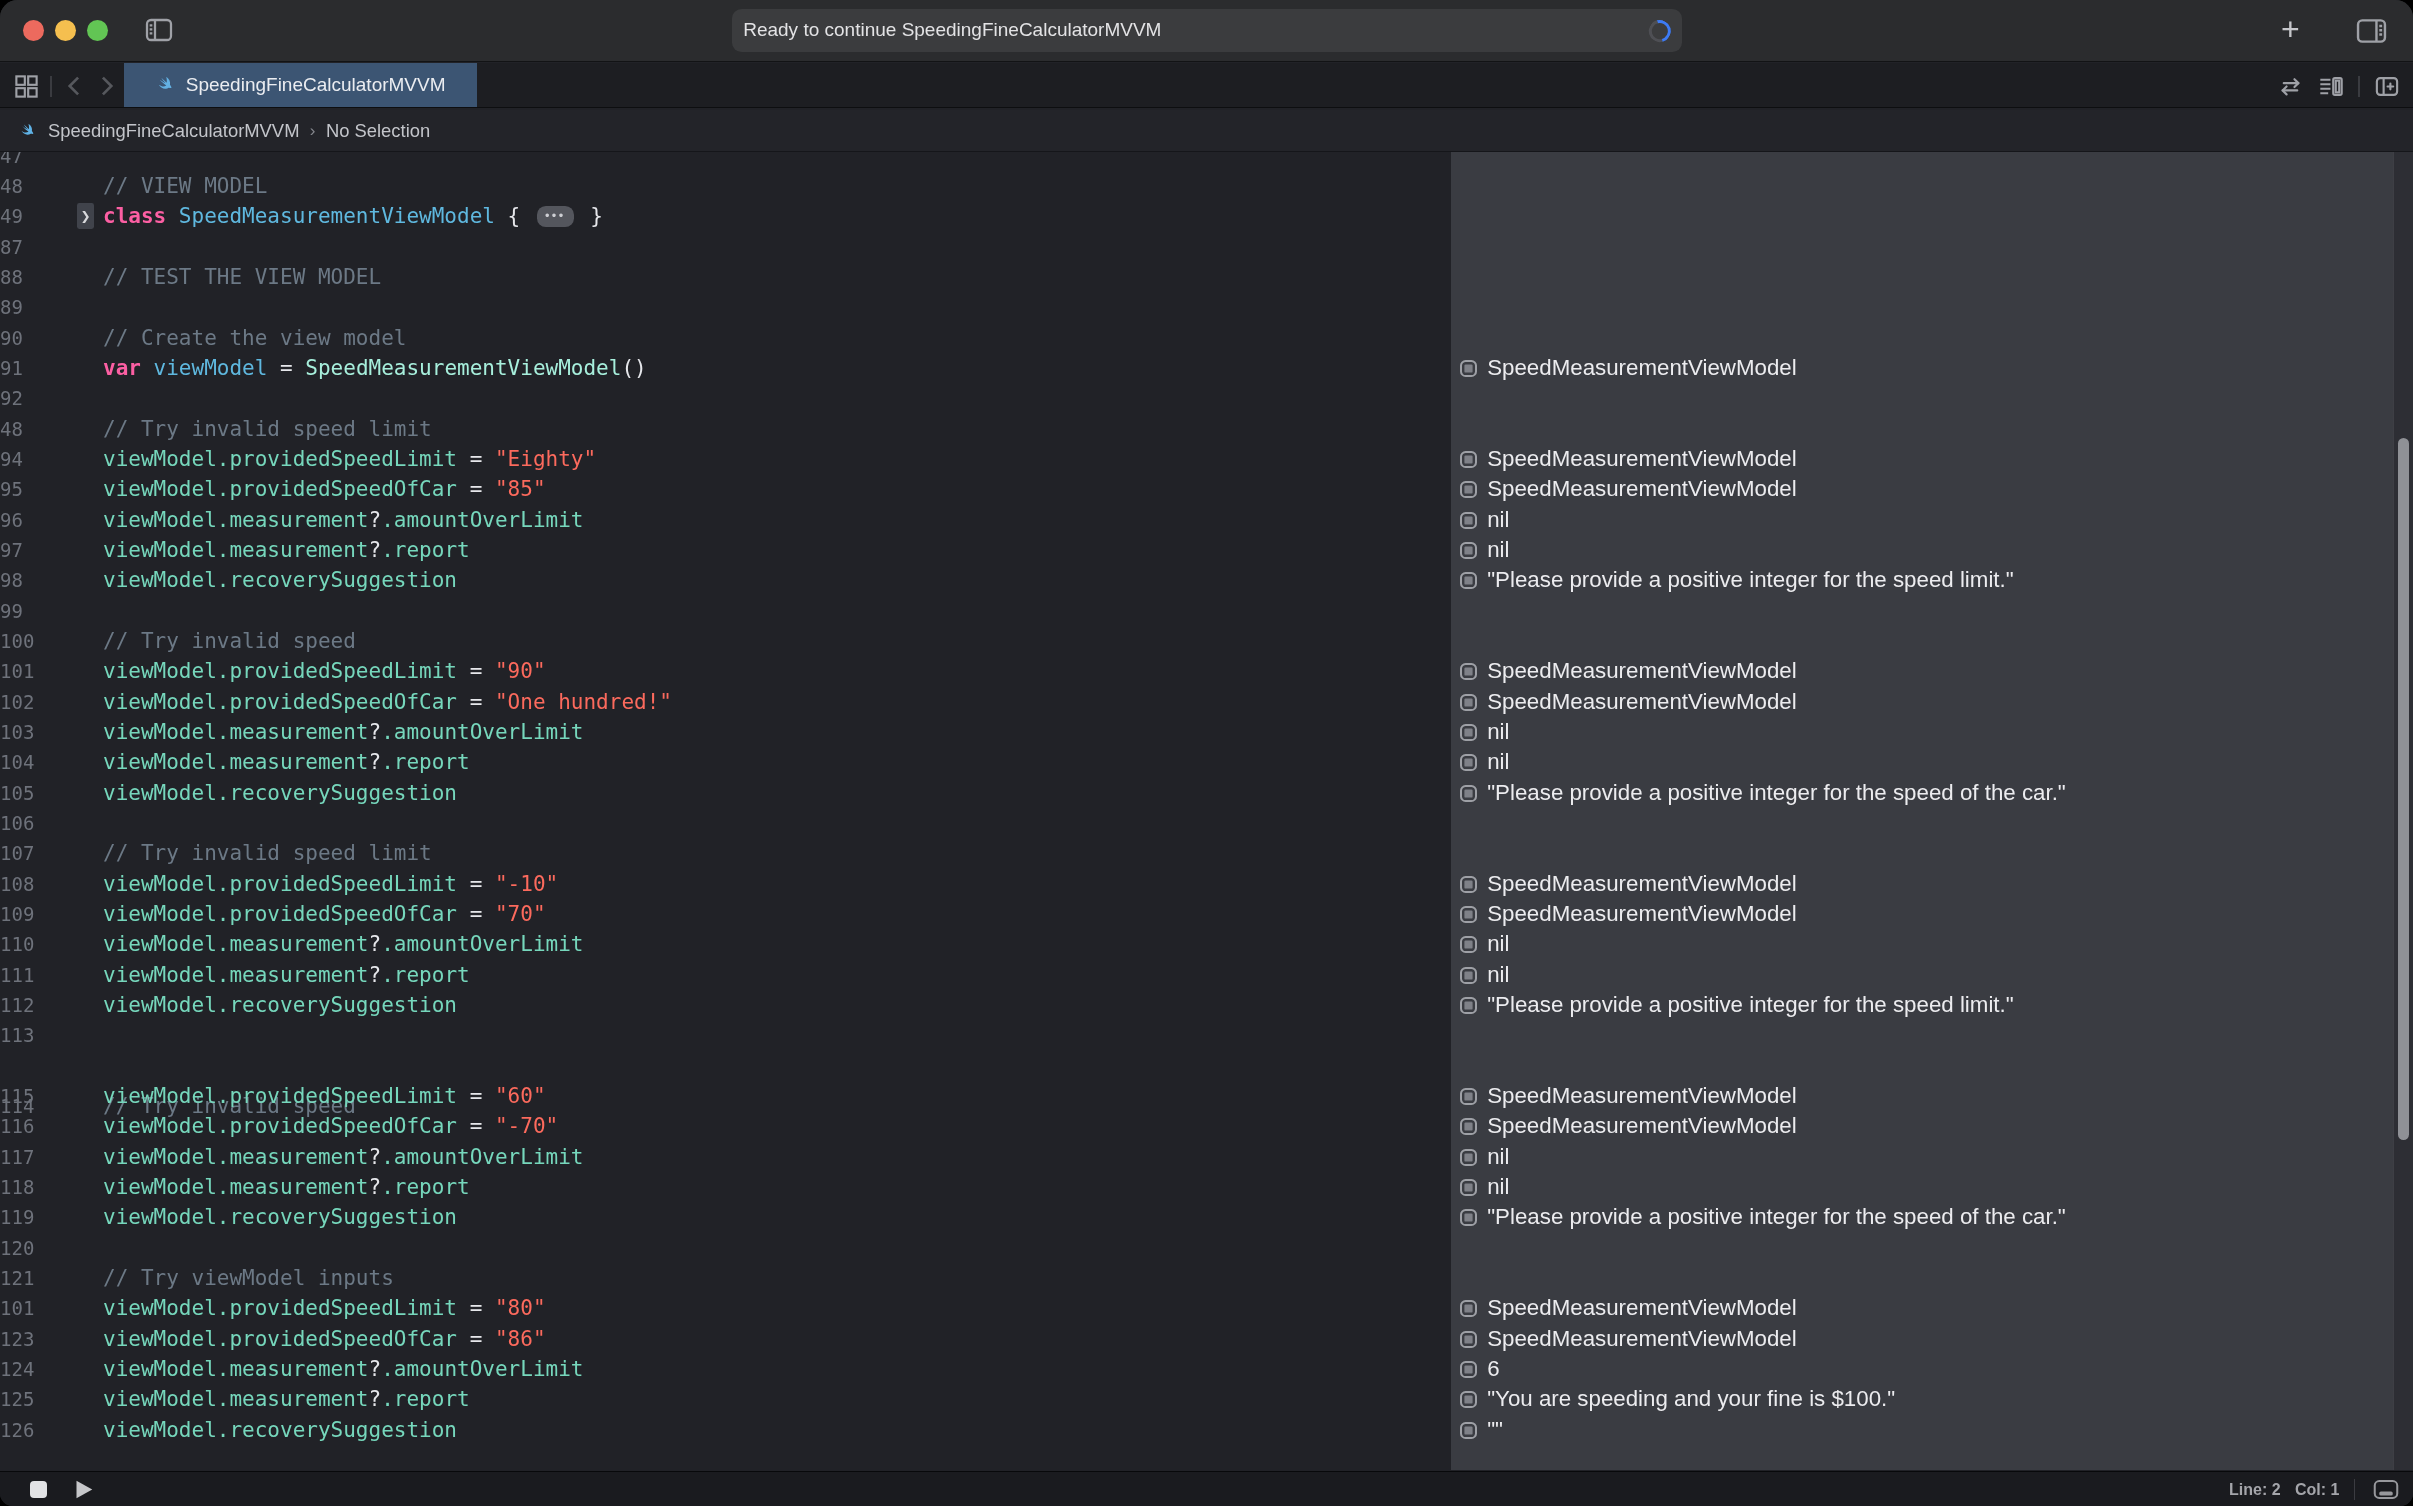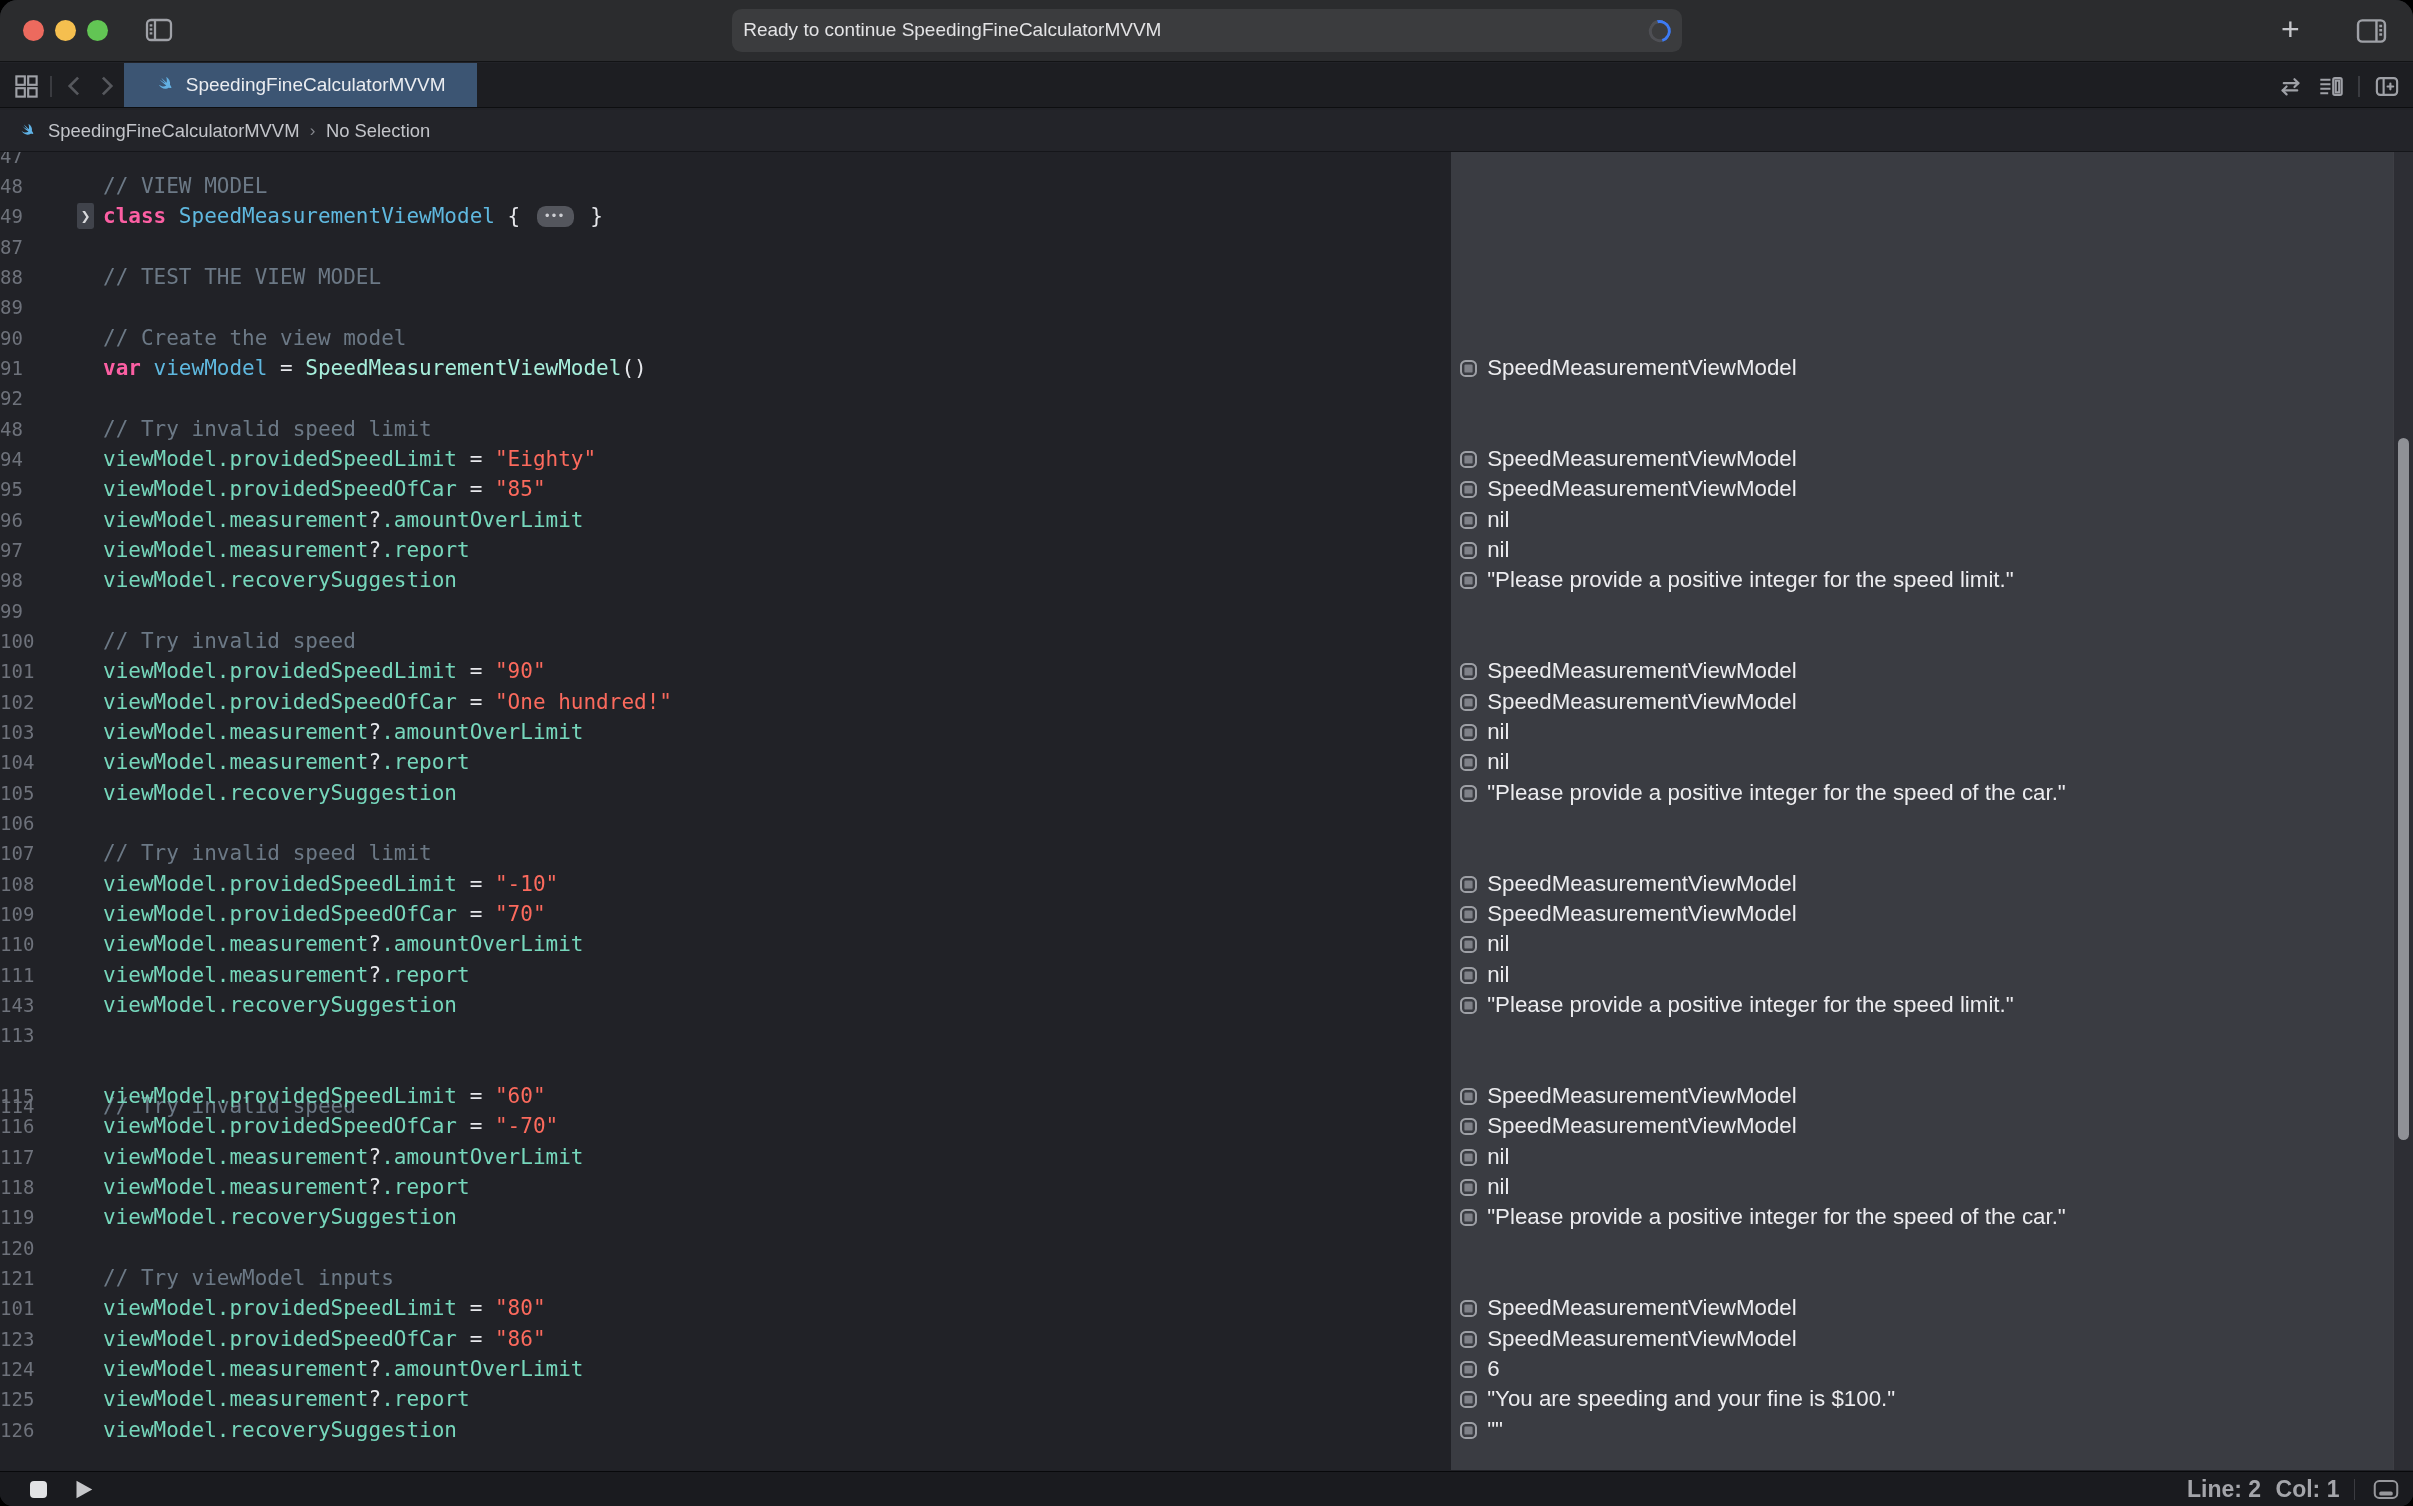--- a/index.html
+++ b/index.html
@@ -51,21 +51,21 @@
            padding-left:8.8px;color:#ECECEF;font-size:22.3px;white-space:pre}
   .res-icon{width:17px;height:17px;border:2.4px solid #9EA0A6;border-radius:5.6px;background:#7F8188;
             box-shadow:inset 0 0 0 2.4px #3A3C42;flex:none}
   .scrollstrip{position:absolute;left:2393px;top:0;width:21px;height:100%;background:#2D2E34;border-left:0.8px solid #3E3F45}
   .thumb{position:absolute;left:4px;top:286px;width:11.2px;height:702px;border-radius:5.6px;background:#8F9196}
   
   .statusbar{position:absolute;left:0;top:1471px;width:100%;height:36px;background:#1A1B1F;border-top:0.8px solid #08090B;
              display:flex;align-items:center}
   .stop-btn{width:17.6px;height:17.6px;background:#E2E3E5;border-radius:4px;margin-left:29.5px}
   .play-btn{margin-left:25.5px;display:flex}
-  .sb-right{margin-left:auto;display:flex;align-items:center;color:#A4A5AA;font-size:23px;font-weight:600}
+  .sb-right{margin-left:auto;display:flex;align-items:center;color:#A4A5AA;font-size:16px;font-weight:600}
   .sb-div{width:1.6px;height:21px;background:#3B3C41;margin:0 14.4px}
   .sb-gap{width:14.4px}
   .dbg{margin-right:11.2px;display:flex;color:#97989C}
   svg{display:block}
 </style>
 </head>
 <body>
 
 <div class="window">
 
@@ -185,21 +185,21 @@
         <div class="row" style="top: 535px;"><span class="num">102</span><span class="code"><span class="t-prop">viewModel.providedSpeedOfCar</span><span class="t-plain"> = </span><span class="t-str">"One hundred!"</span></span></div>
         <div class="row" style="top: 565px;"><span class="num">103</span><span class="code"><span class="t-prop">viewModel.measurement</span><span class="t-plain">?</span><span class="t-prop">.amountOverLimit</span></span></div>
         <div class="row" style="top: 595px;"><span class="num">104</span><span class="code"><span class="t-prop">viewModel.measurement</span><span class="t-plain">?</span><span class="t-prop">.report</span></span></div>
         <div class="row" style="top: 626px;"><span class="num">105</span><span class="code"><span class="t-prop">viewModel.recoverySuggestion</span></span></div>
         <div class="row" style="top: 656px;"><span class="num">106</span><span class="code"></span></div>
         <div class="row" style="top: 686px;"><span class="num">107</span><span class="code"><span class="t-com">// Try invalid speed limit</span></span></div>
         <div class="row" style="top: 717px;"><span class="num">108</span><span class="code"><span class="t-prop">viewModel.providedSpeedLimit</span><span class="t-plain"> = </span><span class="t-str">"-10"</span></span></div>
         <div class="row" style="top: 747px;"><span class="num">109</span><span class="code"><span class="t-prop">viewModel.providedSpeedOfCar</span><span class="t-plain"> = </span><span class="t-str">"70"</span></span></div>
         <div class="row" style="top: 777px;"><span class="num">110</span><span class="code"><span class="t-prop">viewModel.measurement</span><span class="t-plain">?</span><span class="t-prop">.amountOverLimit</span></span></div>
         <div class="row" style="top: 808px;"><span class="num">111</span><span class="code"><span class="t-prop">viewModel.measurement</span><span class="t-plain">?</span><span class="t-prop">.report</span></span></div>
-        <div class="row" style="top: 838px;"><span class="num">143</span><span class="code"><span class="t-prop">viewModel.recoverySuggestion</span></span></div>
+        <div class="row" style="top: 838px;"><span class="num">112</span><span class="code"><span class="t-prop">viewModel.recoverySuggestion</span></span></div>
         <div class="row" style="top: 868px;"><span class="num">113</span><span class="code"></span></div>
         <div class="row" style="top: 899px; margin-top: 40px;"><span class="num">114</span><span class="code"><span class="t-com">// Try invalid speed</span></span></div>
         <div class="row" style="top: 929px;"><span class="num">115</span><span class="code"><span class="t-prop">viewModel.providedSpeedLimit</span><span class="t-plain"> = </span><span class="t-str">"60"</span></span></div>
         <div class="row" style="top: 959px;"><span class="num">116</span><span class="code"><span class="t-prop">viewModel.providedSpeedOfCar</span><span class="t-plain"> = </span><span class="t-str">"-70"</span></span></div>
         <div class="row" style="top: 990px;"><span class="num">117</span><span class="code"><span class="t-prop">viewModel.measurement</span><span class="t-plain">?</span><span class="t-prop">.amountOverLimit</span></span></div>
         <div class="row" style="top: 1020px;"><span class="num">118</span><span class="code"><span class="t-prop">viewModel.measurement</span><span class="t-plain">?</span><span class="t-prop">.report</span></span></div>
         <div class="row" style="top: 1050px;"><span class="num">119</span><span class="code"><span class="t-prop">viewModel.recoverySuggestion</span></span></div>
         <div class="row" style="top: 1081px;"><span class="num">120</span><span class="code"></span></div>
         <div class="row" style="top: 1111px;"><span class="num">121</span><span class="code"><span class="t-com">// Try viewModel inputs</span></span></div>
         <div class="row" style="top: 1141px;"><span class="num">101</span><span class="code"><span class="t-prop">viewModel.providedSpeedLimit</span><span class="t-plain"> = </span><span class="t-str">"80"</span></span></div>

